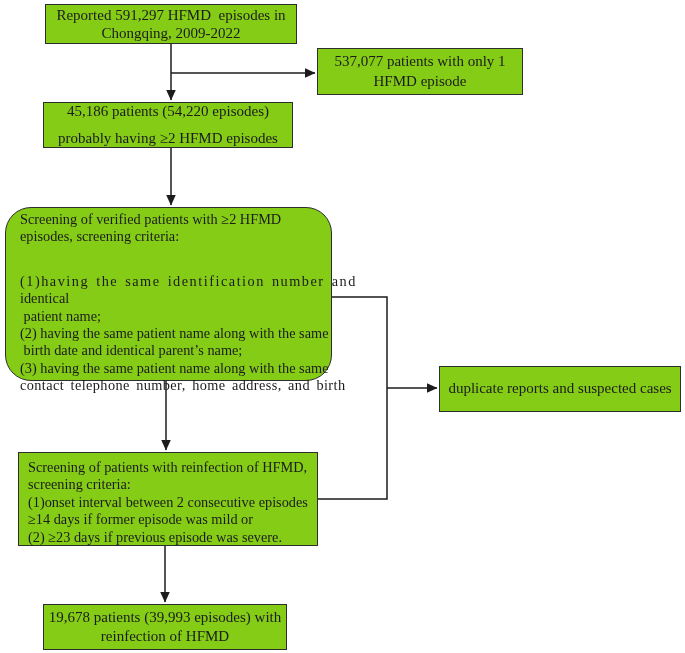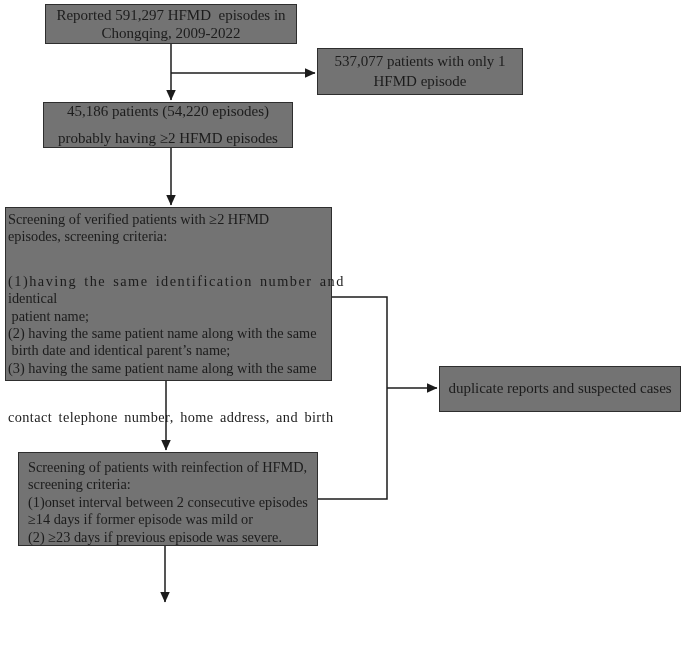--- a/index.html
+++ b/index.html
@@ -9,40 +9,40 @@
     height: 653px;
     background: #ffffff;
     font-family: "Liberation Serif", "DejaVu Serif", serif;
     color: #1c1c1c;
     overflow: hidden;
   }
   .box {
     position: absolute;
     box-sizing: border-box;
     border: 1.5px solid #2e2e2e;
-    background: #737373;
+    background: #84cc16;
   }
   .center {
     display: flex;
     flex-direction: column;
     align-items: center;
     justify-content: center;
     text-align: center;
     font-size: 15px;
     line-height: 19.5px;
   }
   .line { white-space: pre; }
   .screen {
     font-size: 14.3px;
     line-height: 17.4px;
   }
-  #box-screen1 { padding: 3px 4px 0 2px; }
+  #box-screen1 { padding: 3px 4px 0 14px; border-radius: 26px; }
   #box-screen2 { padding: 6px 4px 12px 9px; }
   .spread-wide { letter-spacing: 1.5px; word-spacing: 2px; margin-top: 27px; }
-  .spread-mild { letter-spacing: 0.4px; word-spacing: 2.5px; margin-top: 32px; }
+  .spread-mild { letter-spacing: 0.4px; word-spacing: 2.5px; }
 
   #box-reported  { left: 45px;  top: 4px;   width: 252px; height: 40px; line-height: 18.5px; }
   #box-single    { left: 317px; top: 48px;  width: 206px; height: 47px; text-align: center; }
   #box-probable  { left: 43px;  top: 102px; width: 250px; height: 46px; gap: 8px; }
   #box-screen1   { left: 5px;   top: 207px; width: 327px; height: 174px; }
   #box-excluding { left: 439px; top: 366px; width: 242px; height: 46px; }
   #box-screen2   { left: 18px;  top: 452px; width: 300px; height: 94px; }
   #box-final     { left: 43px;  top: 604px; width: 244px; height: 46px; }
 
   #connectors {
@@ -109,14 +109,18 @@
   </div>
 
   <div class="box screen" id="box-screen2">
     <div class="line">Screening of patients with reinfection of HFMD,</div>
     <div class="line">screening criteria:</div>
     <div class="line">(1)onset interval between 2 consecutive episodes</div>
     <div class="line">≥14 days if former episode was mild or</div>
     <div class="line">(2) ≥23 days if previous episode was severe.</div>
   </div>
 
+  <div class="box center" id="box-final">
+    <div class="line">19,678 patients (39,993 episodes) with</div>
+    <div class="line">reinfection of HFMD</div>
+  </div>
 
 </div>
 
 </body></html>

